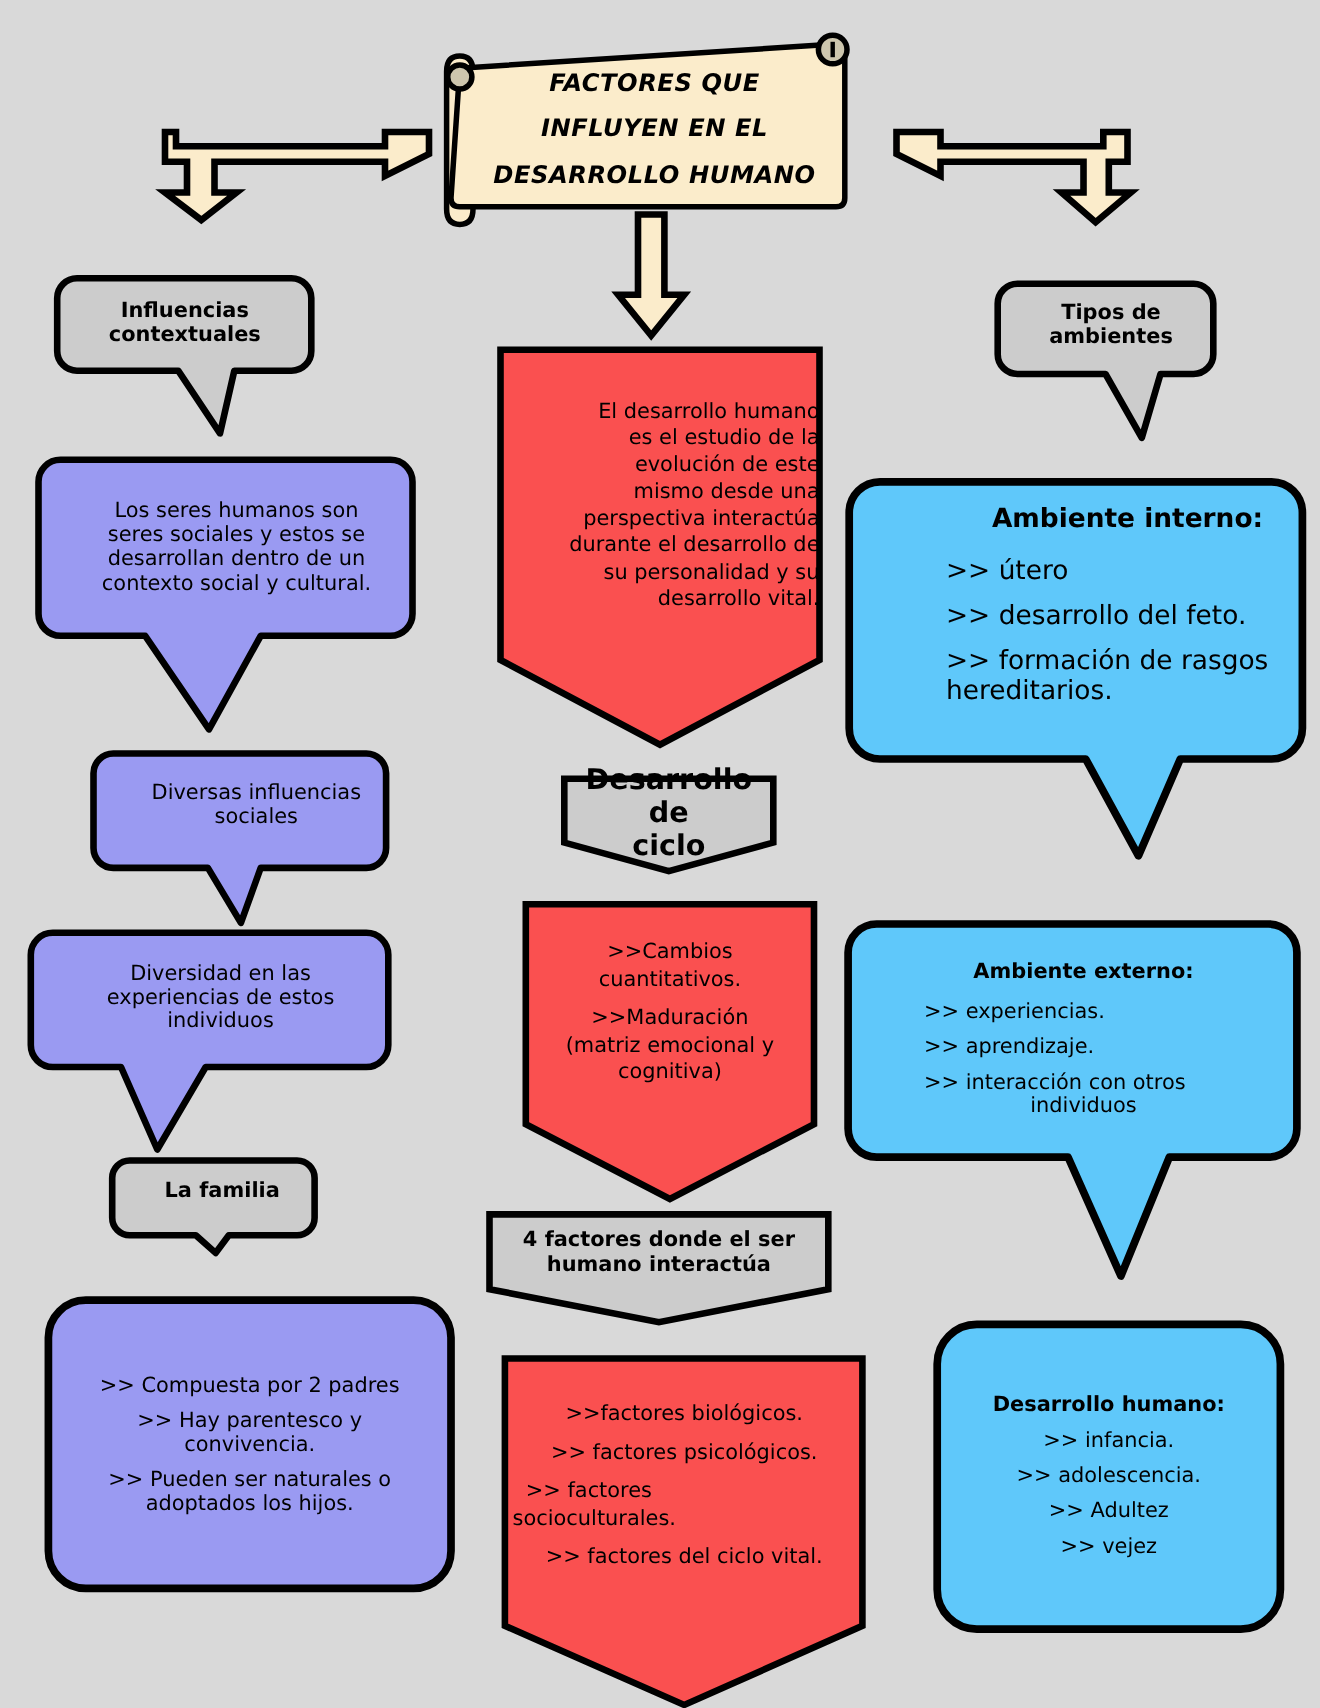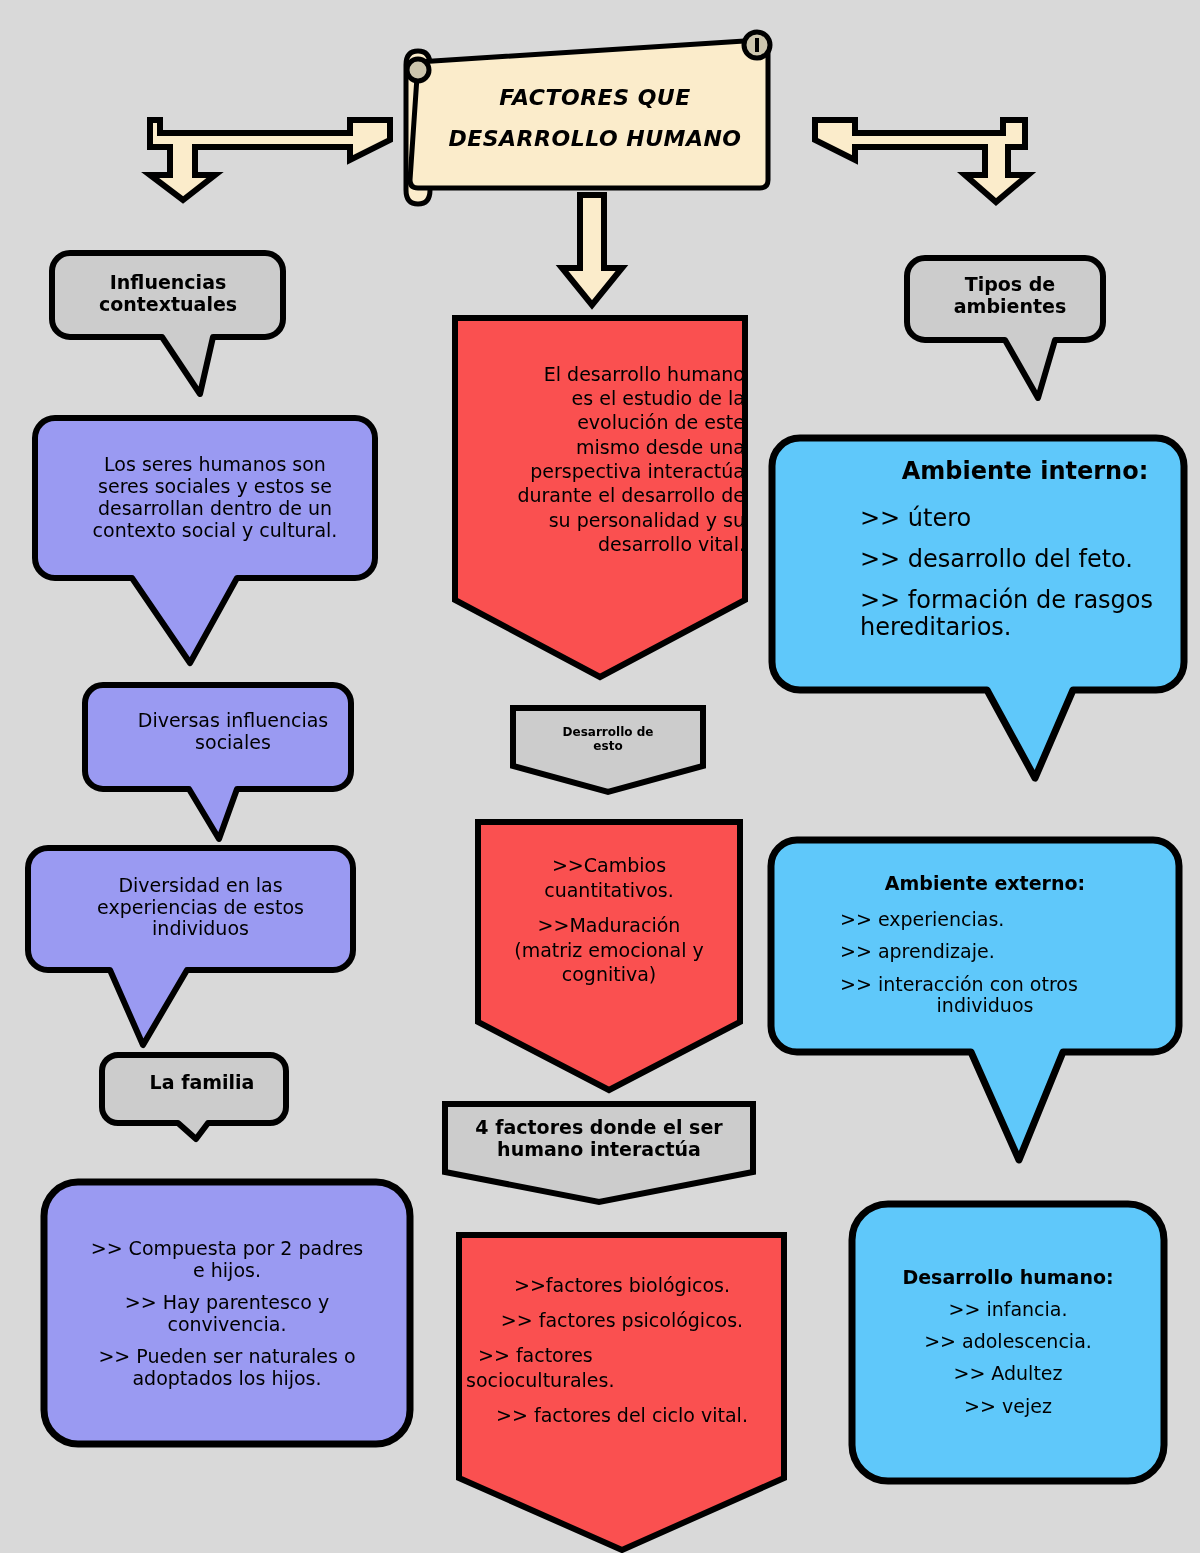--- a/index.html
+++ b/index.html
@@ -125,20 +125,21 @@
              l-44,108 l-48,-108 h-174 a26,26 0 0 1 -26,-26 v-160 a26,26 0 0 1 26,-26 Z" fill="#5fc8fa" stroke="#000" stroke-width="7" stroke-linejoin="round"></path>
   </g>
 
   <g>
     <rect x="852" y="1204" width="312" height="277" rx="36" ry="36" fill="#5fc8fa" stroke="#000" stroke-width="7"></rect>
   </g>
 </svg>
 
 <div class="txt" style="left:430px;top:58px;width:330px;height:120px;font-size:22px;font-weight:bold;font-style:italic;letter-spacing:.5px;gap:16px;">
   <span class="ln">FACTORES QUE</span>
+  <span class="ln">INFLUYEN EN EL</span>
   <span class="ln">DESARROLLO HUMANO</span>
 </div>
 
 <div class="txt bold" style="left:58px;top:258px;width:220px;height:72px;font-size:19px;">
   <span class="ln">Influencias</span>
   <span class="ln">contextuales</span>
 </div>
 
 <div class="txt" style="left:55px;top:428px;width:320px;height:140px;font-size:19px;">
   <span class="ln">Los seres humanos son</span>
@@ -157,43 +158,42 @@
   <span class="ln">experiencias de estos</span>
   <span class="ln">individuos</span>
 </div>
 
 <div class="txt bold" style="left:118px;top:1058px;width:168px;height:50px;font-size:19px;">
   <span class="ln">La familia</span>
 </div>
 
 <div class="txt" style="left:52px;top:1196px;width:350px;height:236px;font-size:19px;">
   <span class="ln">&gt;&gt; Compuesta por 2 padres</span>
-  <span class="ln">e hijos.</span>
   <span class="gap"></span>
   <span class="ln">&gt;&gt; Hay parentesco y</span>
   <span class="ln">convivencia.</span>
   <span class="gap"></span>
   <span class="ln">&gt;&gt; Pueden ser naturales o</span>
   <span class="ln">adoptados los hijos.</span>
 </div>
 
 <div class="txt" style="left:455px;top:334px;width:290px;height:250px;font-size:19px;line-height:1.28;text-align:right;">
   <span class="ln">El desarrollo humano</span>
   <span class="ln">es el estudio de la</span>
   <span class="ln">evolución de este</span>
   <span class="ln">mismo desde una</span>
   <span class="ln">perspectiva interactúa</span>
   <span class="ln">durante el desarrollo de</span>
   <span class="ln">su personalidad y su</span>
   <span class="ln">desarrollo vital.</span>
 </div>
 
-<div class="txt bold" style="left:513px;top:714px;width:190px;height:52px;font-size:12px;">
+<div class="txt bold" style="left:513px;top:714px;width:190px;height:52px;font-size:26px;">
   <span class="ln">Desarrollo de</span>
-  <span class="ln">esto</span>
+  <span class="ln">ciclo</span>
 </div>
 
 <div class="txt" style="left:466px;top:832px;width:286px;height:176px;font-size:19px;line-height:1.3;">
   <span class="ln">&gt;&gt;Cambios</span>
   <span class="ln">cuantitativos.</span>
   <span class="gap"></span>
   <span class="ln">&gt;&gt;Maduración</span>
   <span class="ln">(matriz emocional y</span>
   <span class="ln">cognitiva)</span>
 </div>

